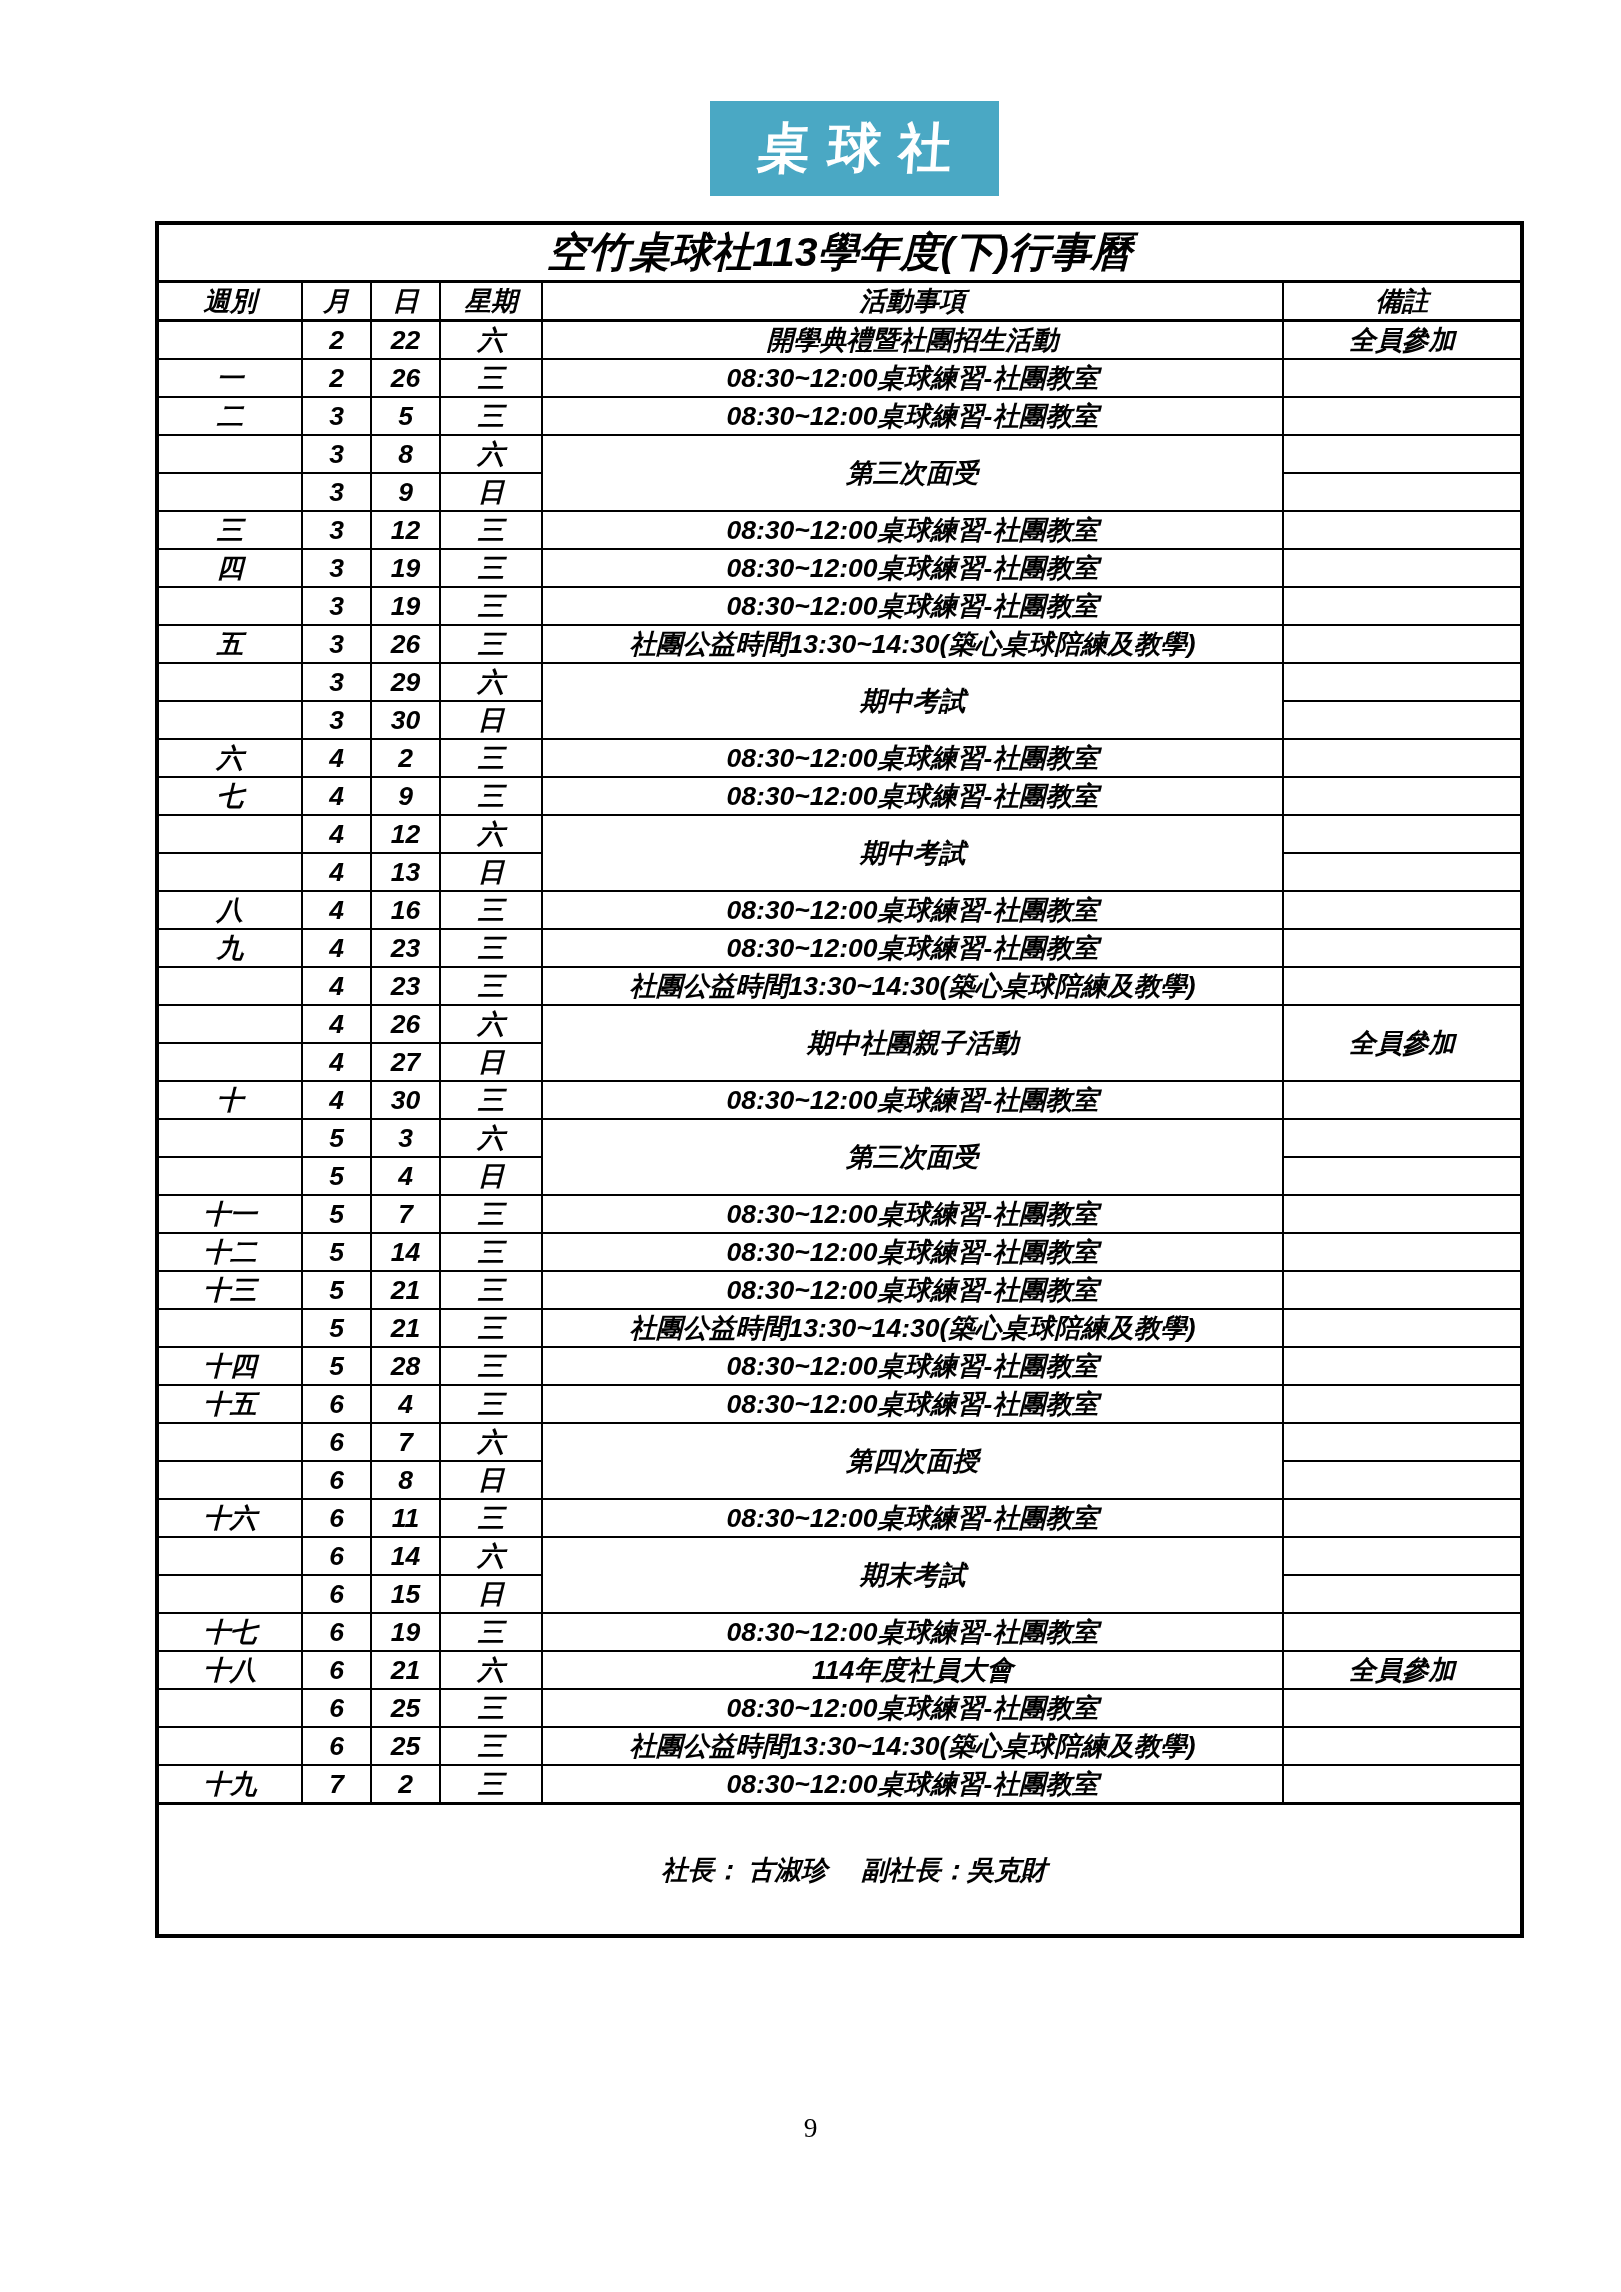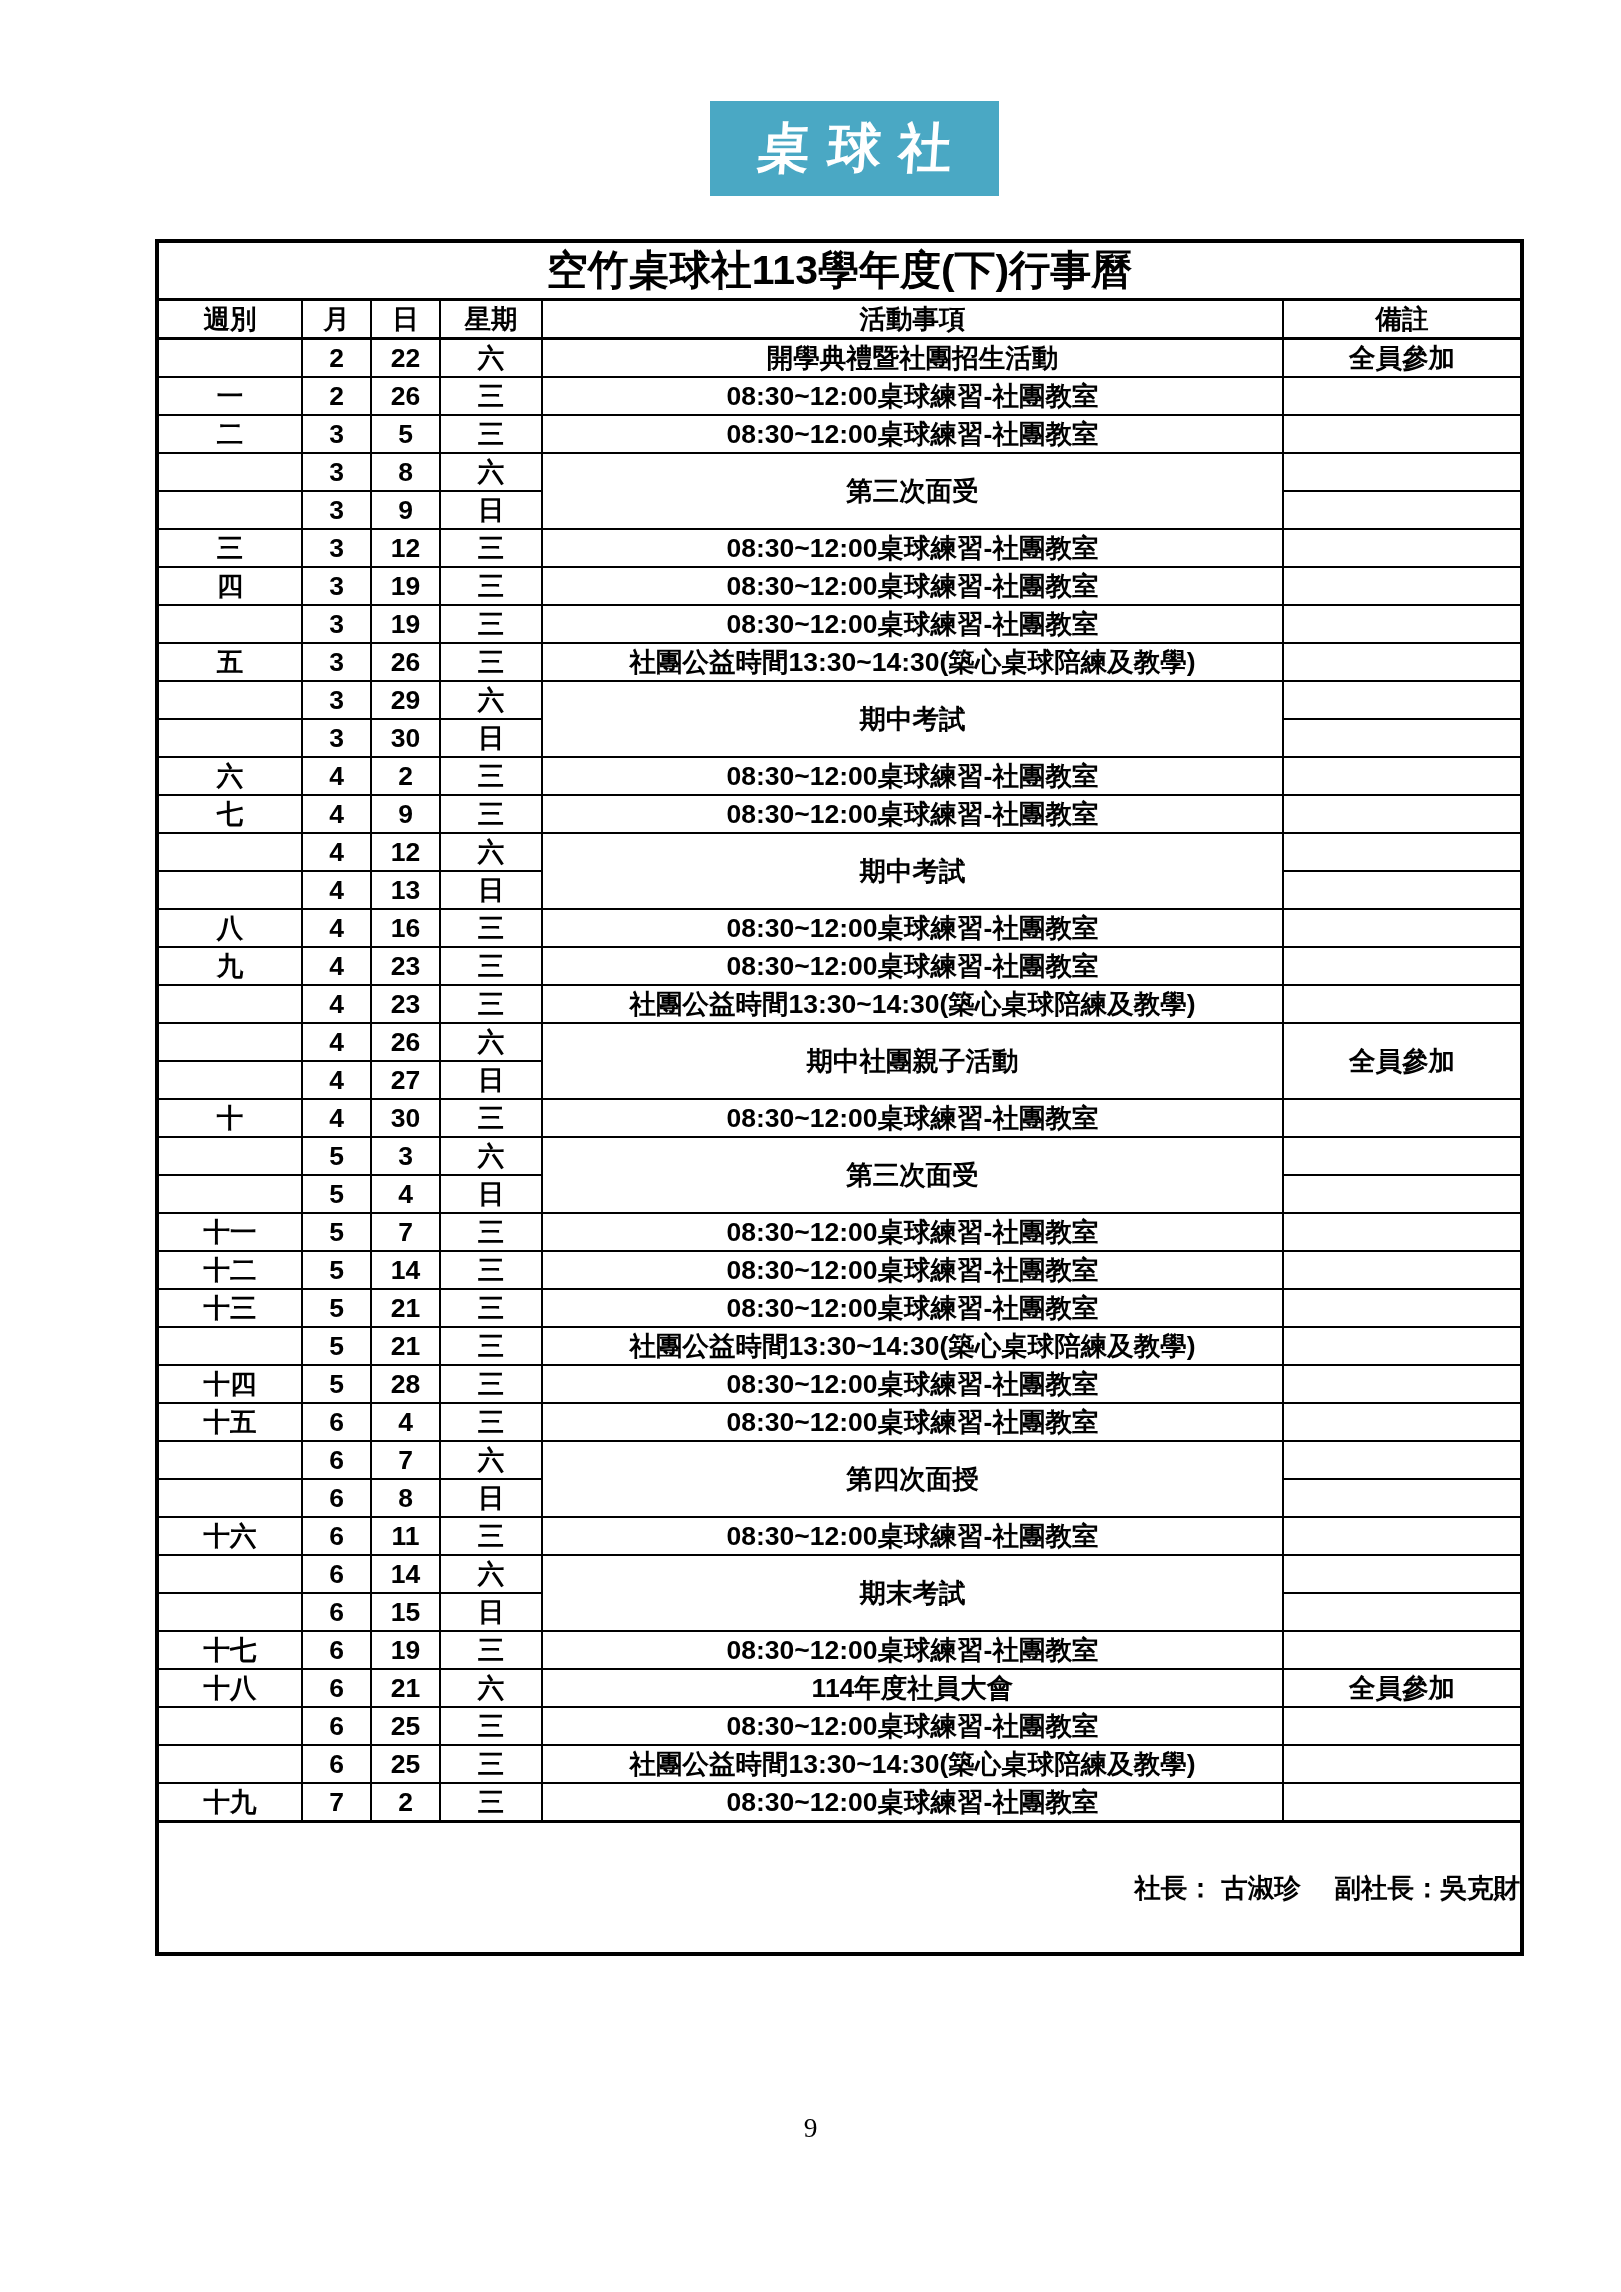--- a/index.html
+++ b/index.html
@@ -13,23 +13,24 @@
     position:absolute;left:710px;top:101px;width:289px;height:95px;
     display:flex;align-items:center;justify-content:center;
   }
   .logo-text{
     color:#ffffff;font-size:53px;font-weight:bold;
     letter-spacing:17.6px;padding-left:17.6px;
     font-family:"DejaVu Serif",serif;
     transform:skewX(-4deg);
   }
   table.cal{
-    position:absolute;left:155px;top:239px;width:1364px;
+    position:absolute;left:155px;top:221px;width:1364px;
     border-collapse:collapse;table-layout:fixed;
     border:4.9px solid #000;
+    font-style:italic;
   }
   table.cal td,table.cal th{
     border:2.9px solid #000;
     padding:0;margin:0;
     text-align:center;vertical-align:middle;
     font-weight:bold;color:#000;
     overflow:hidden;white-space:nowrap;
   }
   tr.title-row td{
     height:54px;font-size:41px;font-weight:bold;
@@ -38,21 +39,21 @@
   tr.header-row th{
     height:32px;font-size:26.5px;
     border-bottom:3.9px solid #000;
     margin-top:16px;
   }
   tbody td{height:34px;font-size:26.5px;}
   td.red,th.red,.red{color:#ff0000;}
   td.green,.green{color:#00b050;}
   tr.footer-row td{
     height:129px;border-top:3.9px solid #000;
-    text-align:right;padding-left:29px;font-size:26.5px;
+    text-align:center;padding-left:29px;font-size:26.5px;
     white-space:pre;
   }
   .page-number{
     position:absolute;left:0;right:0;top:2113px;
     text-align:center;font-size:27.4px;
     font-family:"Liberation Serif",serif;color:#000;
   }
 </style>
 </head>
 <body>

